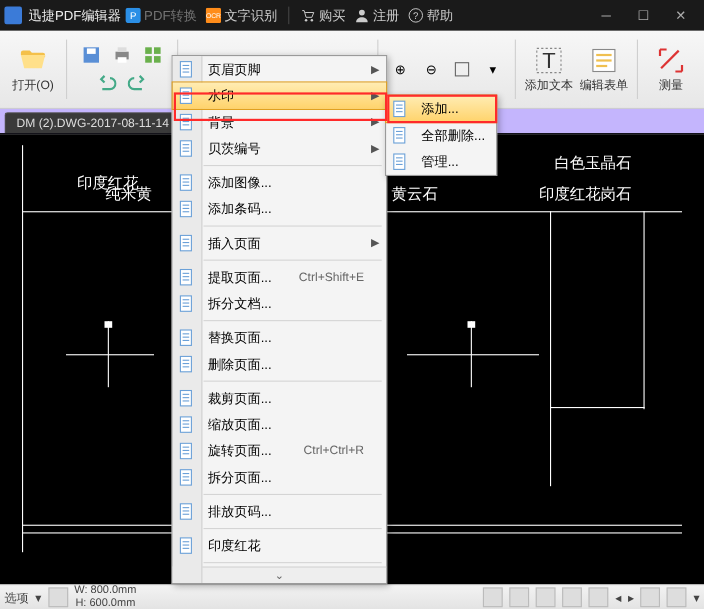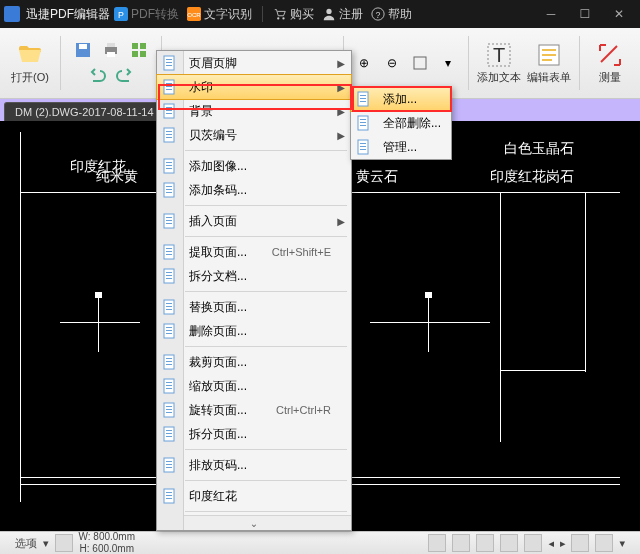--- a/index.html
+++ b/index.html
@@ -35,21 +35,21 @@
 .ditem .dico{position:absolute;left:5px;width:16px;height:16px;}
 .ditem .arrow{position:absolute;right:6px;font-size:10px;color:#555;}
 .ditem .sc{position:absolute;right:20px;color:#666;font-size:11px;}
 .dhr{height:1px;background:#d4d4d4;margin:3px 4px 3px 28px;}
 .dfoot{height:14px;background:#eee;border-top:1px solid #d4d4d4;display:flex;justify-content:center;align-items:center;}
 .dfoot .chev{font-size:10px;color:#666;}
 .submenu{position:absolute;top:86px;left:350px;width:100px;background:#f4f4f4;border:1px solid #9a9a9a;box-shadow:2px 2px 6px rgba(0,0,0,.3);z-index:30;}
 .submenu .iconcol{width:26px;}
 .redbox1{position:absolute;top:84px;left:158px;width:190px;height:22px;border:2px solid #ff2a2a;z-index:40;pointer-events:none;}
 .redbox2{position:absolute;top:86px;left:352px;width:96px;height:22px;border:2px solid #ff2a2a;z-index:40;pointer-events:none;}
-.statusbar{height:22px;background:linear-gradient(#f3f3f3,#e3e3e3);border-top:1px solid #c4c4c4;display:flex;align-items:center;font-size:11px;color:#444;padding:0 15px;gap:6px;}
+.statusbar{height:22px;background:linear-gradient(#f3f3f3,#e3e3e3);border-top:1px solid #c4c4c4;display:flex;align-items:center;font-size:11px;color:#444;padding:0 4px;gap:6px;}
 .statusbar .sgrp{display:flex;align-items:center;gap:2px;}
 .statusbar .spacer{flex:1;}
 .sico{width:16px;height:16px;background:#ddd;border:1px solid #bbb;}
 svg{display:block;}
 </style>
 </head>
 <body>
 <div class="app">
 
 <div class="titlebar">

